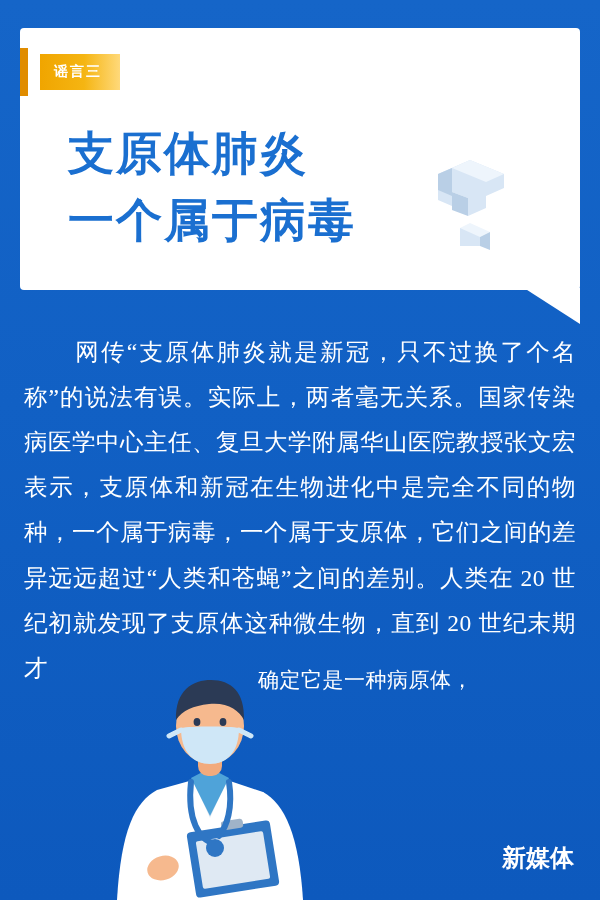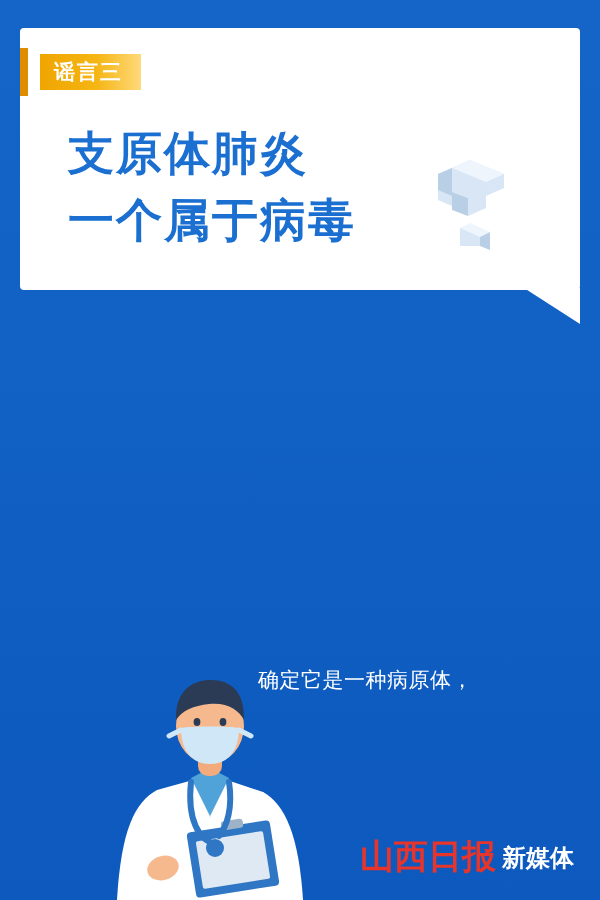--- a/index.html
+++ b/index.html
@@ -45,21 +45,21 @@
   .badge {
     position: absolute;
     left: 20px;
     top: 26px;
     height: 36px;
     display: flex;
     align-items: center;
     padding: 0 18px 0 14px;
     background: linear-gradient(90deg, #f0a500 0%, #f5b512 55%, #ffd97a 100%);
     color: #ffffff;
-    font-size: 21px;
+    font-size: 14px;
     font-weight: bold;
     letter-spacing: 2px;
   }
   .badge-left-bar {
     position: absolute;
     left: 0px;
     top: 20px;
     width: 8px;
     height: 48px;
     background: #e08c00;
@@ -177,20 +177,23 @@
         <path d="M30 28 L44 22 L44 46 L60 52 L60 70 L44 64 L44 50 L30 44 Z" fill="#b9cfe6"></path>
         <rect x="52" y="82" width="20" height="18" fill="#d8e6f5"></rect>
         <path d="M52 82 L62 77 L82 86 L72 91 Z" fill="#eef5fc"></path>
         <path d="M72 91 L82 86 L82 104 L72 100 Z" fill="#b9cfe6"></path>
       </g>
     </svg>
 
     <div class="card-tail"></div>
   </div>
 
+  <div class="body-text">
+    <p><span class="indent"></span><span>网传“支原体肺炎就是新冠，只不过换了个名称”的说法有误。实际上，两者毫无关系。国家传染病医学中心主任、复旦大学附属华山医院教授张文宏表示，支原体和新冠在生物进化中是完全不同的物种，一个属于病毒，一个属于支原体，它们之间的差异远远超过“人类和苍蝇”之间的差别。人类在 20 世纪初就发现了支原体这种微生物，直到 20 世纪末期才</span></p>
+  </div>
 
   <div class="tail-lines">
     <div>确定它是一种病原体，</div>
   </div>
 
   <svg class="doctor" viewBox="0 0 230 260">
 
     <path d="M62 150 C40 162 26 190 22 260 L208 260 C204 196 190 164 168 152 L132 140 L98 140 Z" fill="#ffffff"></path>
     <path d="M98 140 L115 178 L132 140 L115 132 Z" fill="#e3eaf2"></path>
 
@@ -217,19 +220,16 @@
     <path d="M81 80 C80 50 98 40 116 40 C136 40 150 52 149 80 C144 70 132 62 114 64 C98 66 88 70 81 80 Z" fill="#2b3a55"></path>
 
     <path d="M86 88 C96 86 134 86 144 88 C144 112 132 124 115 124 C98 124 86 112 86 88 Z" fill="#cfe7f7"></path>
     <path d="M86 90 L74 96 M144 90 L156 96" stroke="#cfe7f7" stroke-width="5" stroke-linecap="round"></path>
 
     <ellipse cx="102" cy="82" rx="3.4" ry="4" fill="#2b3a55"></ellipse>
     <ellipse cx="128" cy="82" rx="3.4" ry="4" fill="#2b3a55"></ellipse>
   </svg>
 
   <div class="logo">
-    <div class="logo-mark">
-      <span class="logo-char">山西日报</span>
-    </div>
     <span class="logo-sub">新媒体</span>
   </div>
 
 </div>
 
 </body></html>

